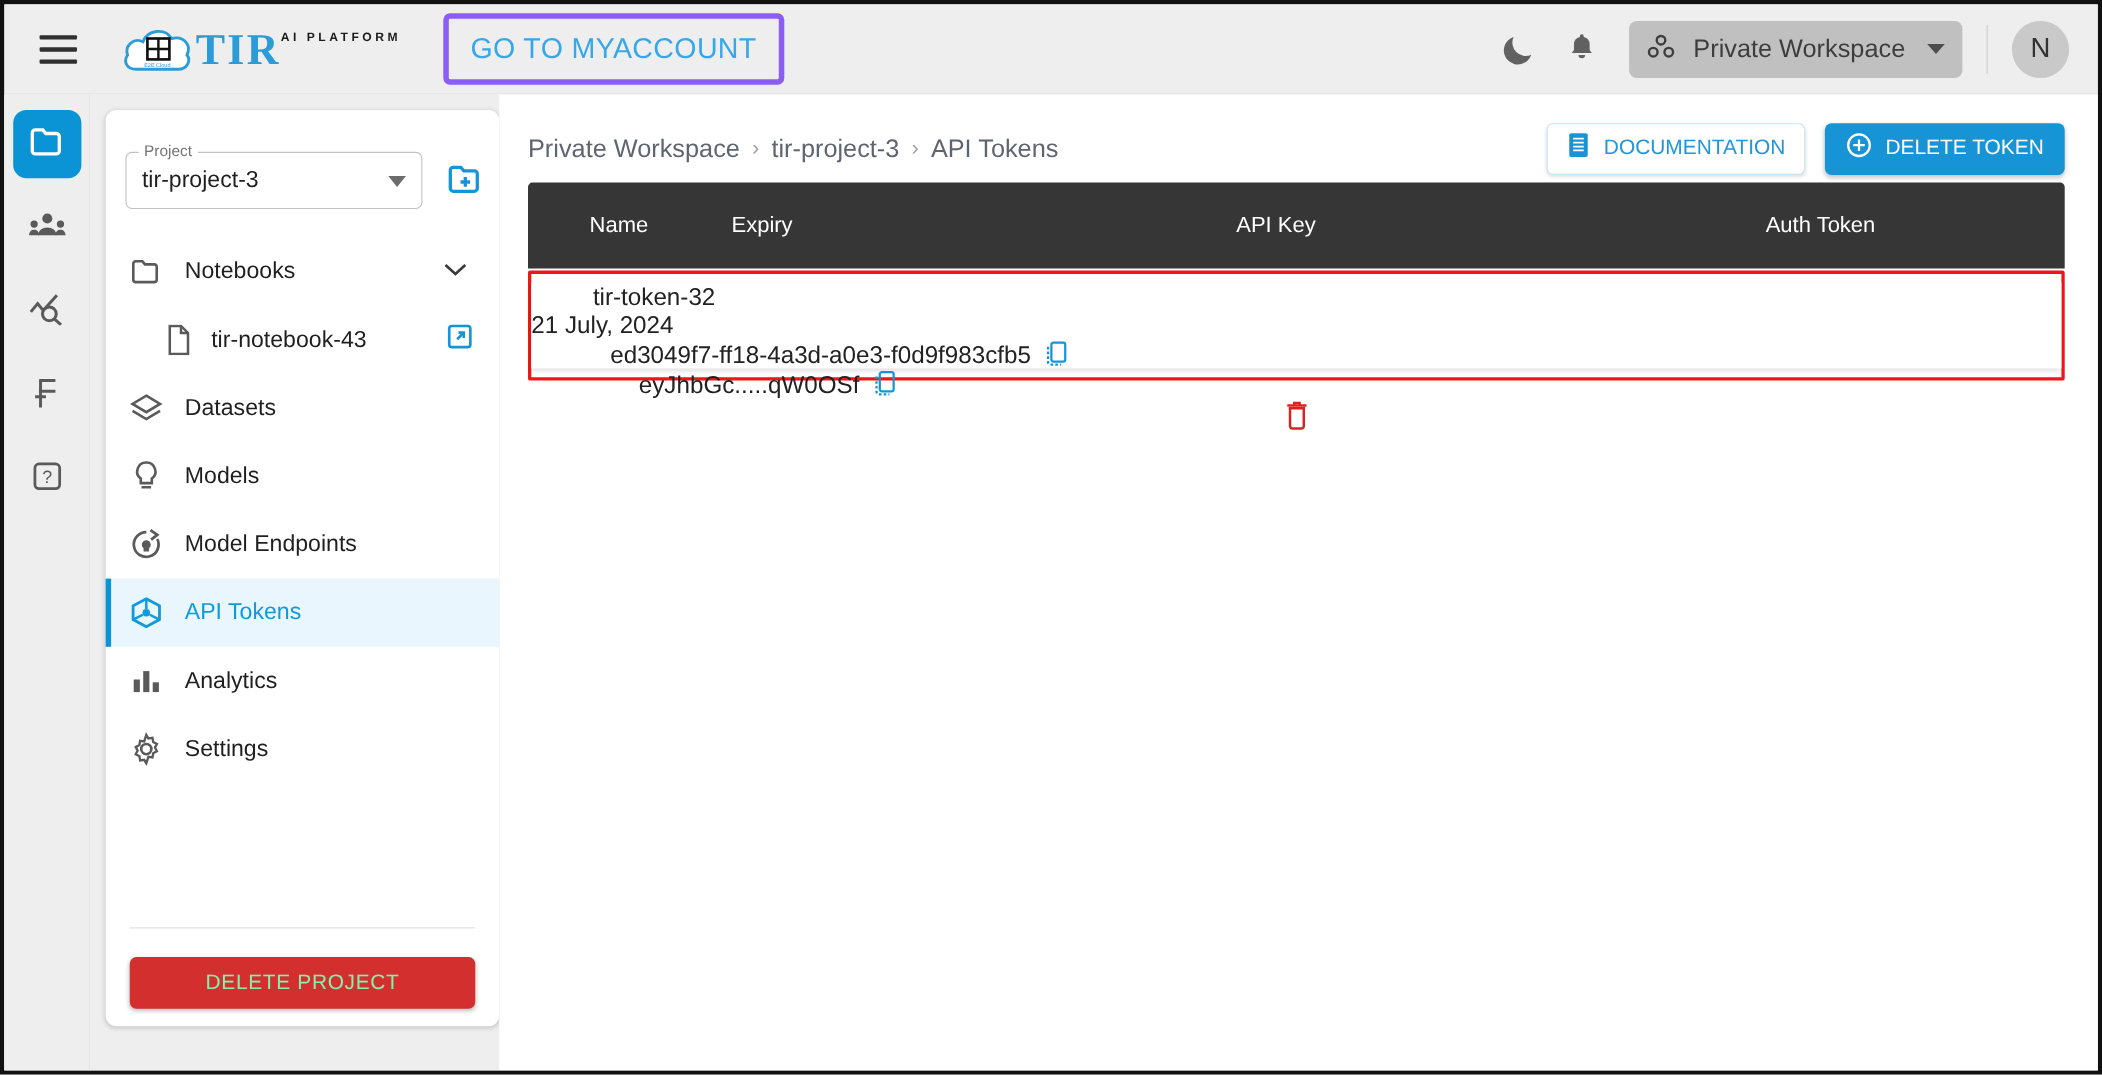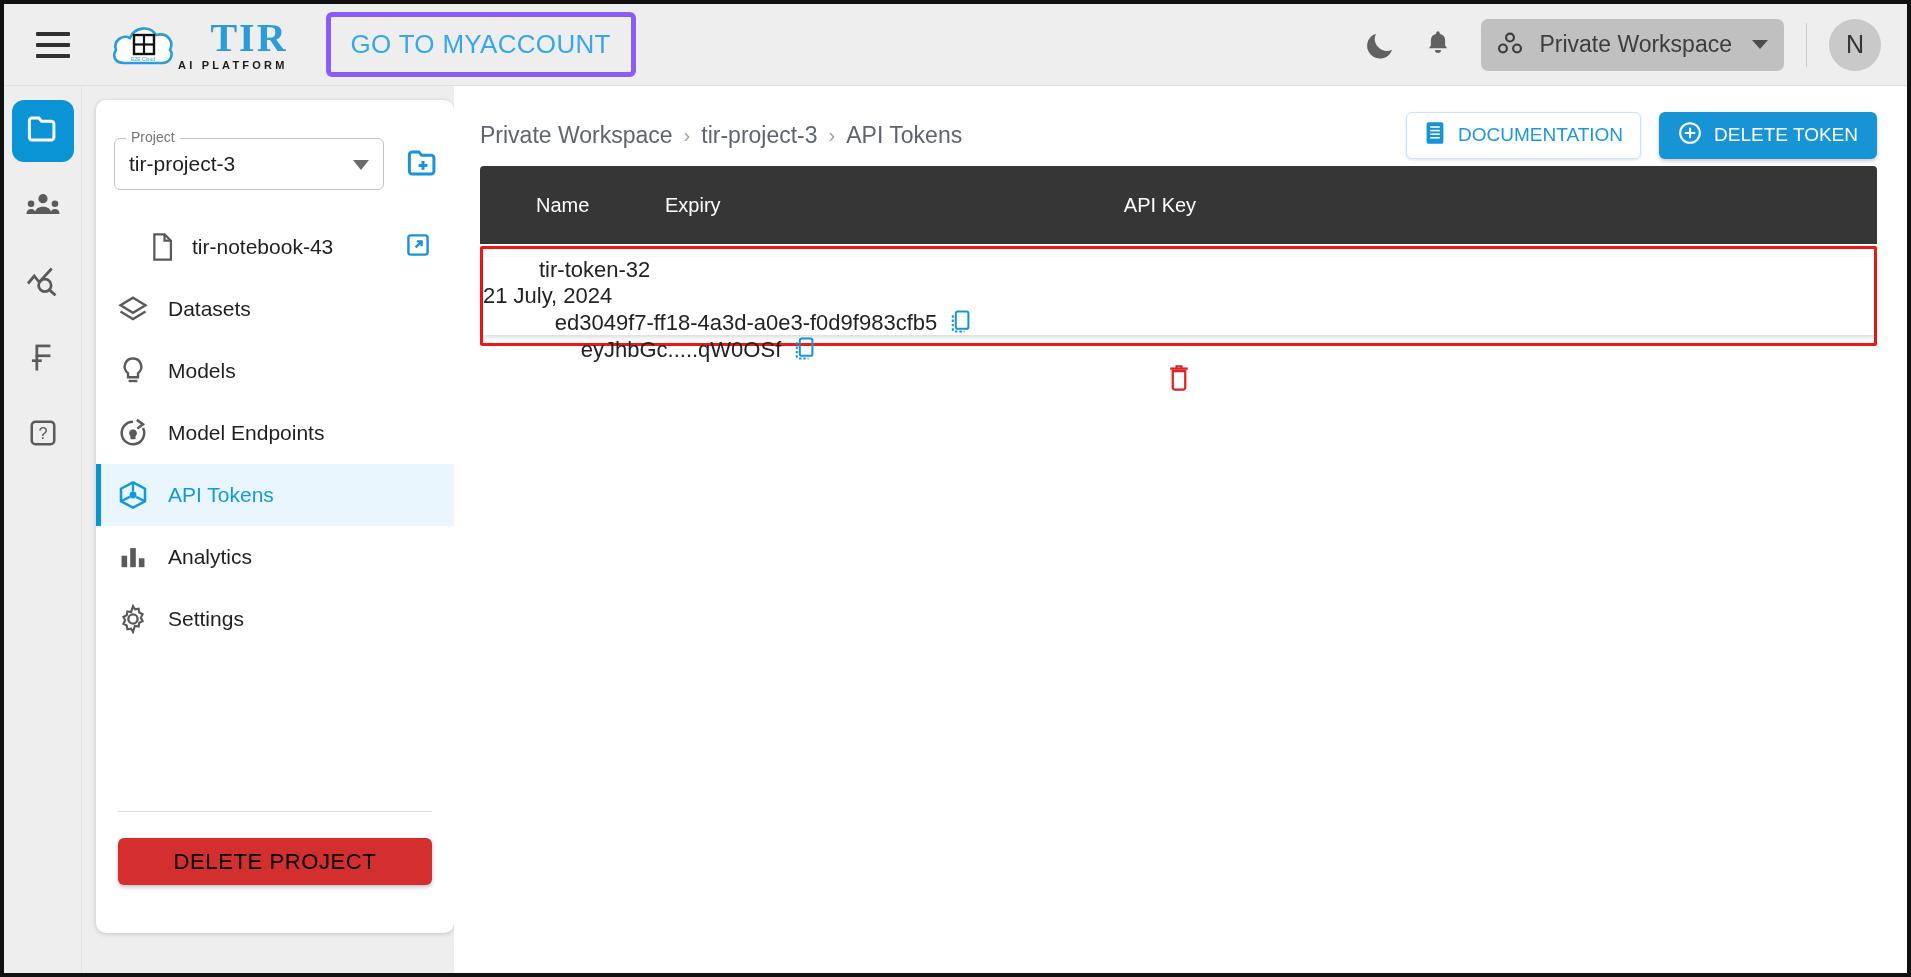--- a/index.html
+++ b/index.html
@@ -23,21 +23,21 @@
     background: #eeeeee;
     display: flex; align-items: center;
     padding: 0 26px 0 22px;
     border-bottom: 1px solid #e0e0e0;
   }
   .hamburger { width: 34px; height: 26px; display:flex; flex-direction:column; justify-content:space-between; cursor:pointer; margin-left:10px;}
   .hamburger span { display:block; height:4px; background:#303030; border-radius:1px; }
 
   .brand { display:flex; align-items:center; margin-left: 40px; }
   .brand-logo { position: relative; width: 66px; height: 52px; }
-  .brand-text { margin-left: 2px; display:flex; flex-direction:column; align-items:flex-end; }
+  .brand-text { margin-left: 2px; display:flex; flex-direction:row; align-items:flex-start; }
   .brand-tir { font-family: "Liberation Serif", serif; font-size: 40px; font-weight: bold; color:#2b9cd8; letter-spacing: 2px; line-height: 0.95;}
   .brand-sub { font-size: 11px; font-weight: bold; letter-spacing: 3.2px; color:#1b1b1b; margin-top:2px;}
 
   .myaccount-btn {
     margin-left: 38px;
     border: 5px solid #8b5cf6;
     border-radius: 6px;
     background: transparent;
     color: #36a7ea;
     font-size: 26px;
@@ -129,24 +129,24 @@
   .menu-item.active { background:#eaf6fd; color:#0f9ade; }
   .menu-item.active::before { content:""; position:absolute; left:0; top:0; bottom:0; width:5px; background:#0a94d6; }
   .menu-item .chev { margin-left:auto; margin-right: 28px; }
   .sub-item { height: 62px; display:flex; align-items:center; padding-left: 52px; cursor:pointer; font-size: 21px; color:#1f1f1f;}
   .sub-item .mi-icon { width:28px; display:flex;align-items:center;justify-content:center; margin-right: 16px;}
   .sub-item .ext { margin-left:auto; margin-right: 24px; }
 
   .panel-spacer { flex:1 1 auto; }
   .panel-sep { height:1px; background:#dddddd; margin: 0 22px 0 22px; }
   .delete-btn {
-    margin: 26px 22px 48px 22px;
-    background:#d32f2f; color:#000000; border:none;
+    margin: 26px 22px 16px 22px;
+    background:#d32f2f; color:#86efac; border:none;
     border-radius: 6px; height: 47px;
-    font-size: 22px; letter-spacing:0.6px; cursor:pointer;
+    font-size: 19px; letter-spacing:0.6px; cursor:pointer;
     box-shadow: 0 2px 4px rgba(0,0,0,0.25);
   }
 
   
   .main { flex:1 1 auto; background:#ffffff; padding: 18px 30px 0 26px; min-width:0; display:flex; flex-direction:column;}
   .main-head { display:flex; align-items:center; height: 62px; }
   .breadcrumb { display:flex; align-items:center; font-size: 23px; color:#5e6470; }
   .breadcrumb .sep { margin: 0 11px; color:#9aa0ab; font-size:20px;}
   .crumb { cursor:pointer; }
   .main-head-spacer { flex:1 1 auto; }
@@ -329,20 +329,33 @@
                 <path d="M2 5a2 2 0 0 1 2-2h5l2 2.4h7a2 2 0 0 1 2 2V17a2 2 0 0 1-2 2H4a2 2 0 0 1-2-2Z" fill="none" stroke="#1794d6" stroke-width="2.2"></path>
                 <line x1="12" y1="9.5" x2="12" y2="16" stroke="#1794d6" stroke-width="2.2"></line>
                 <line x1="8.8" y1="12.8" x2="15.2" y2="12.8" stroke="#1794d6" stroke-width="2.2"></line>
               </svg>
             </span>
           </button>
         </div>
 
         <div class="menu">
 
+          <div class="menu-item">
+            <span class="mi-icon">
+              <svg width="30" height="26" viewBox="0 0 24 22">
+                  <path d="M2 5a2 2 0 0 1 2-2h5l2 2.4h7a2 2 0 0 1 2 2V17a2 2 0 0 1-2 2H4a2 2 0 0 1-2-2Z" fill="none" stroke="#5a5a5a" stroke-width="2"></path>
+                </svg>
+            </span>
+            <span>Notebooks</span>
+            <span class="chev">
+              <svg width="24" height="16" viewBox="0 0 24 16">
+                  <polyline points="3,4 12,12 21,4" fill="none" stroke="#3a3a3a" stroke-width="2.4"></polyline>
+                </svg>
+            </span>
+          </div>
 
           <div class="sub-item">
             <span class="mi-icon">
               <svg width="24" height="28" viewBox="0 0 18 22">
                   <path d="M3 1h8l5 5v15H3Z" fill="none" stroke="#5a5a5a" stroke-width="1.8"></path>
                   <polyline points="11,1 11,6 16,6" fill="none" stroke="#5a5a5a" stroke-width="1.8"></polyline>
                 </svg>
             </span>
             <span>tir-notebook-43</span>
             <span class="ext">
@@ -463,20 +476,21 @@
           <span>DELETE TOKEN</span>
         </button>
       </div>
 
       <div class="table-wrap">
 
         <div class="thead">
           <div class="c-name">Name</div>
           <div class="c-exp">Expiry</div>
           <div class="c-key">API Key</div>
+          <div class="c-tok">Auth Token</div>
           <div class="c-act"></div>
         </div>
 
         <div class="row-highlight">
           <div class="trow">
             <div class="c-name">tir-token-32</div>
             <div class="c-exp">21 July, 2024</div>
             <div class="c-key">
               <span>ed3049f7-ff18-4a3d-a0e3-f0d9f983cfb5</span>
               <button class="copy-btn">

